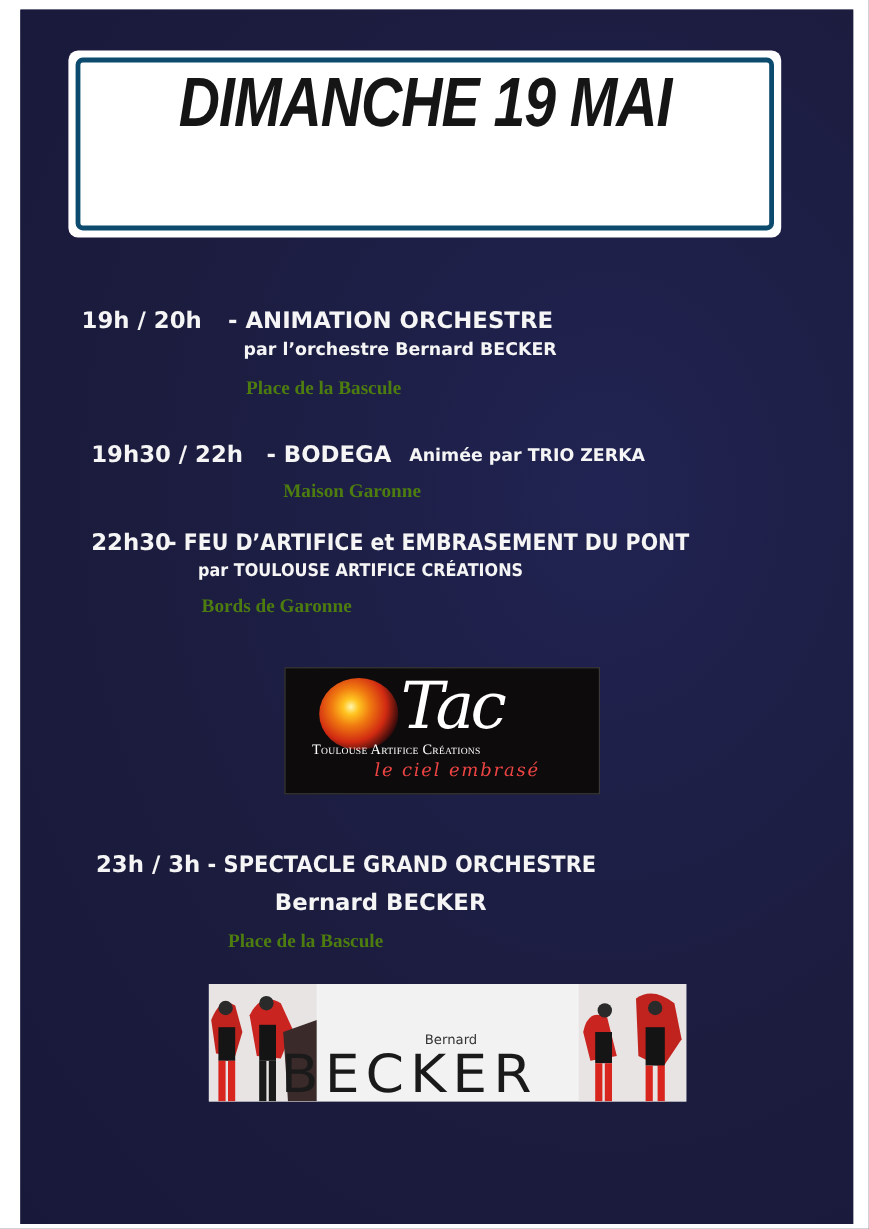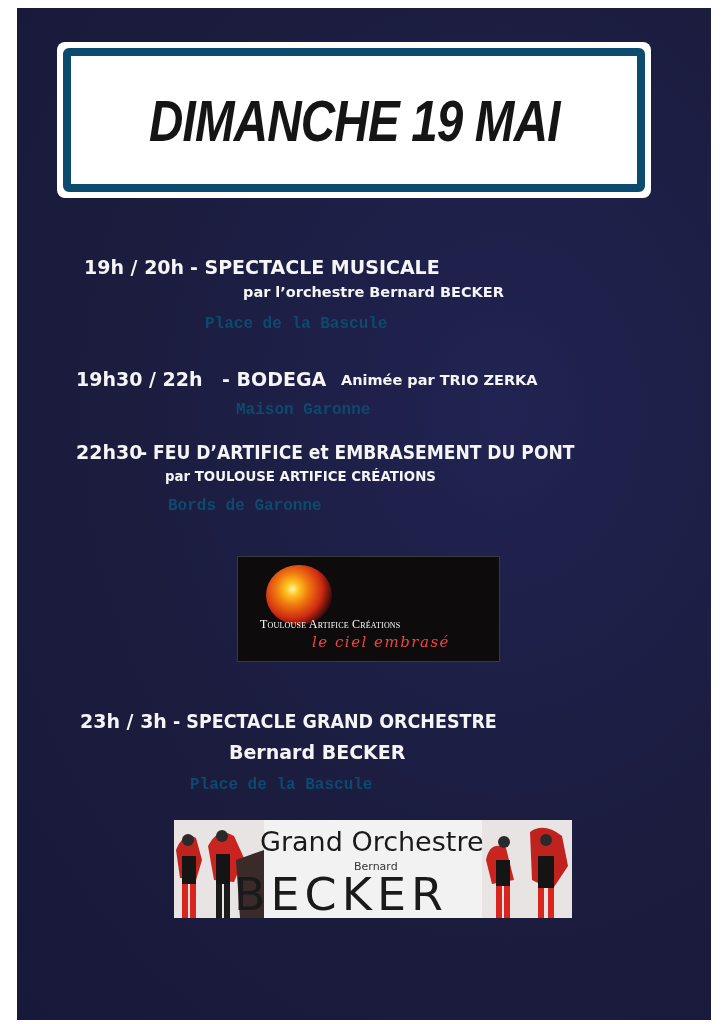--- a/index.html
+++ b/index.html
@@ -21,39 +21,39 @@
       position: absolute;
       left: 57px; top: 42px;
       width: 594px; height: 156px;
       background: #ffffff;
       border-radius: 8px;
       box-sizing: border-box;
     }
     .sign-inner {
       position: absolute;
       left: 6px; top: 6px; right: 6px; bottom: 6px;
-      border: 8px solid #0c4a6e;
+      border: 4px solid #0c4a6e;
       border-radius: 6px;
       box-sizing: border-box;
-      display: flex; align-items: center; justify-content: center;
+      display: flex; align-items: flex-start; justify-content: center;
     }
     .sign-title {
       font-family: "Liberation Sans", sans-serif;
       font-weight: bold;
       font-style: italic;
       font-size: 58px;
       color: #151515;
       letter-spacing: -1px;
       transform: scaleX(0.82);
       white-space: nowrap;
     }
     .txt { position: absolute; white-space: nowrap; font-family: "DejaVu Sans", sans-serif; font-weight: bold; color: #f5f5f5; }
     .time { font-size: 19px; }
     .sub { font-size: 14.5px; }
-    .venue { font-family: Liberation Mono, monospace; font-weight: bold; color: #0c4a6e; font-size: 16px; position: absolute; white-space: nowrap; }
+    .venue { font-family: Liberation Serif, serif; font-weight: bold; color: #4d7c0f; font-size: 16px; position: absolute; white-space: nowrap; }
     .cond { transform-origin: left center; }
 
     .tac-logo {
       position: absolute;
       left: 237px; top: 556px;
       width: 261px; height: 104px;
       background: #0d0b0c;
       border: 1px solid #3a3a3a;
       overflow: hidden;
     }
@@ -129,42 +129,43 @@
 
 <div class="poster"></div>
 
 <div class="sign">
   <div class="sign-inner">
     <span class="sign-title">DIMANCHE 19 MAI</span>
   </div>
 </div>
 
 <div>
-  <span class="txt time" style="left:84px; top:256px;text-align:center;">19h / 20h</span>
-  <span class="txt time" style="left:190px; top:256px;">- SPECTACLE MUSICALE</span>
-  <span class="txt sub" style="left:203px; top:284px;margin-left:40px;">par l’orchestre Bernard BECKER</span>
+  <span class="txt time" style="left:68px; top:256px;text-align:center;">19h / 20h</span>
+  <span class="txt time" style="left:190px; top:256px;">- ANIMATION ORCHESTRE</span>
+  <span class="txt sub" style="left:203px; top:284px;">par l’orchestre Bernard BECKER</span>
   <span class="venue" style="left:205px; top:315px;">Place de la Bascule</span>
 </div>
 
 <div>
   <span class="txt time" style="left:76px; top:368px;text-align:center;">19h30 / 22h</span>
   <span class="txt time" style="left:222px; top:368px;text-align:right;">- BODEGA</span>
   <span class="txt sub" style="left:341px; top:372px;">Animée par TRIO ZERKA</span>
   <span class="venue" style="left:236px; top:401px;">Maison Garonne</span>
 </div>
 
 <div>
   <span class="txt time" style="left:76px; top:441px;text-align:right;">22h30</span>
   <span class="txt time cond" style="left:140px; top:441px; transform:scaleX(0.9);">- FEU D’ARTIFICE et EMBRASEMENT DU PONT</span>
   <span class="txt sub cond" style="left:165px; top:468px; transform:scaleX(0.92);">par TOULOUSE ARTIFICE CRÉATIONS</span>
   <span class="venue" style="left:168px; top:497px;">Bords de Garonne</span>
 </div>
 
 <div class="tac-logo">
   <div class="burst"></div>
+  <span class="tac-word">Tac</span>
   <span class="tac-name">Toulouse Artifice Créations</span>
   <span class="tac-tag">le ciel embrasé</span>
 </div>
 
 <div>
   <span class="txt time" style="left:80px; top:710px;">23h / 3h</span>
   <span class="txt time cond" style="left:173px; top:710px; transform:scaleX(0.92);">- SPECTACLE GRAND ORCHESTRE</span>
   <span class="txt time" style="left:193px; top:741px;margin-left:36px;">Bernard BECKER</span>
   <span class="venue" style="left:190px; top:776px;">Place de la Bascule</span>
 </div>
@@ -194,16 +195,15 @@
       <rect x="14" y="40" width="14" height="26" fill="#151515"></rect>
       <rect x="14" y="66" width="6" height="32" fill="#d8261f"></rect>
       <rect x="22" y="66" width="6" height="32" fill="#d8261f"></rect>
       <path d="M48 12 Q62 2 80 16 L86 46 L70 70 L50 60 Z" fill="#c0231e"></path>
       <circle cx="64" cy="20" r="6" fill="#2a2a2a"></circle>
       <rect x="56" y="36" width="16" height="32" fill="#141414"></rect>
       <rect x="56" y="68" width="6" height="30" fill="#d8261f"></rect>
       <rect x="66" y="68" width="6" height="30" fill="#d8261f"></rect>
     </svg>
   </div>
-  <span class="gorch">Grand Orchestre</span>
   <span class="gbernard">Bernard</span>
   <span class="gbecker">BECKER</span>
 </div>
 
 </body></html>

